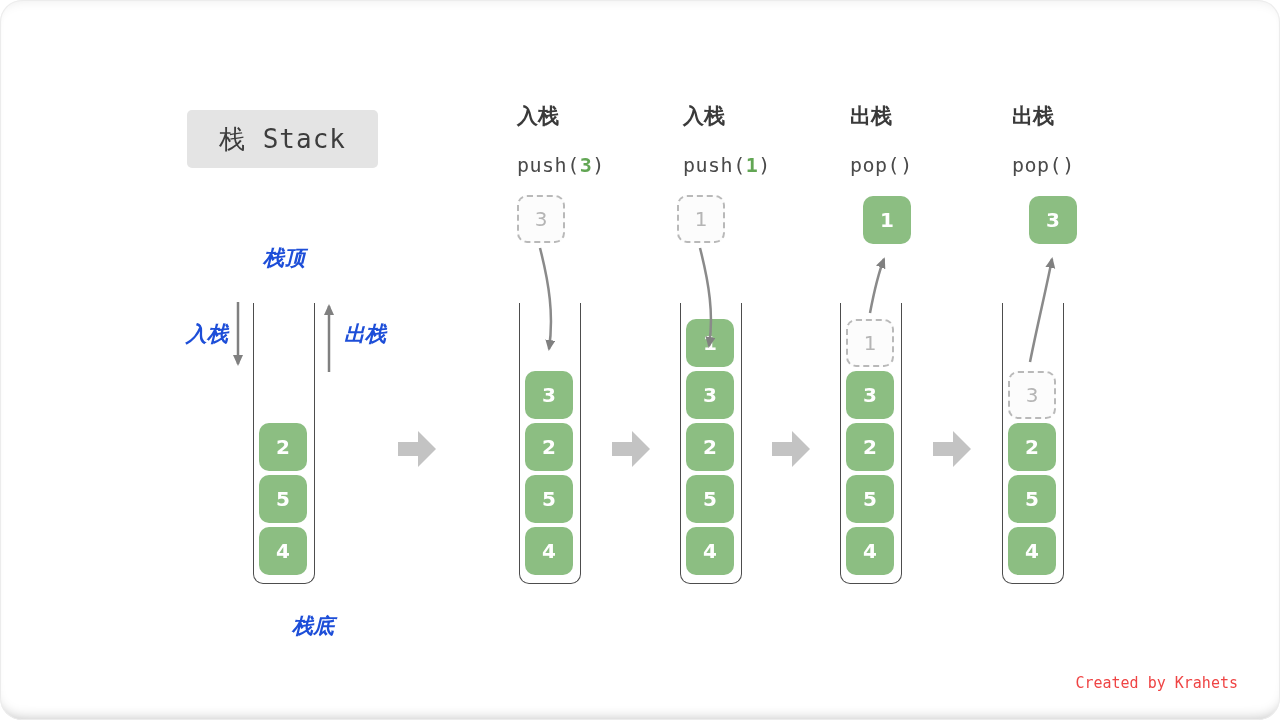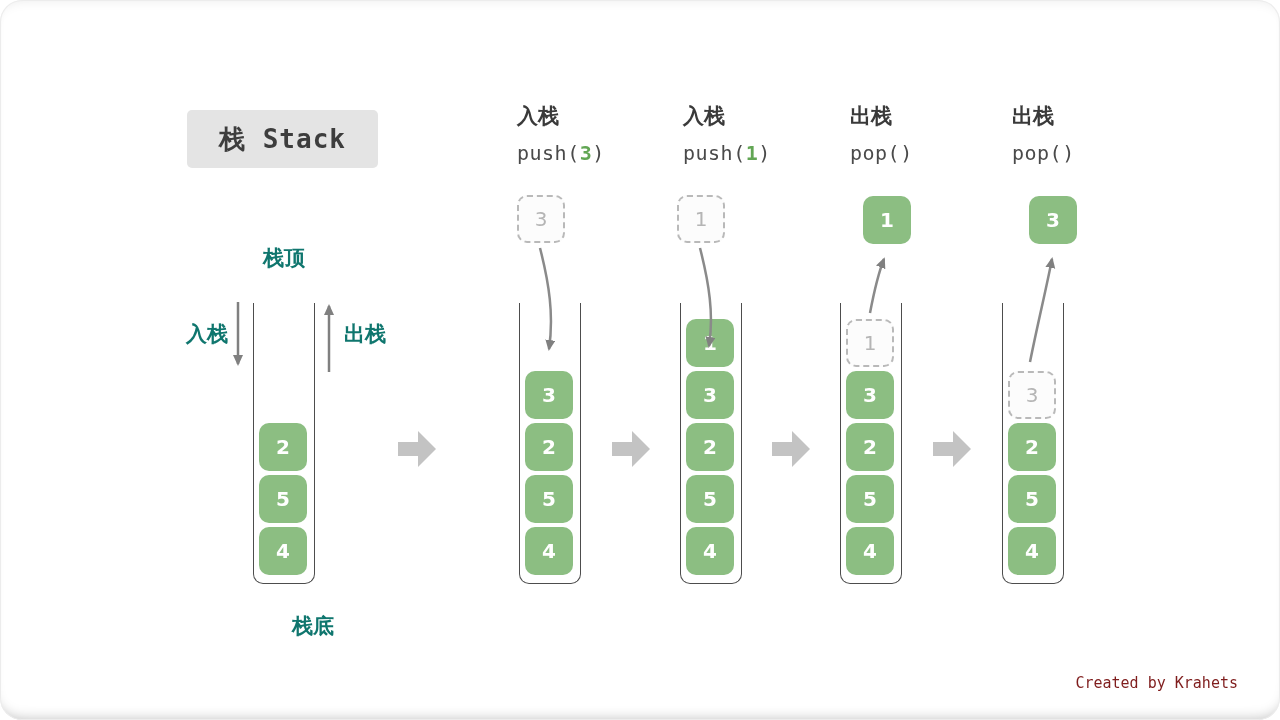--- a/index.html
+++ b/index.html
@@ -7,29 +7,29 @@
     position:relative;width:1280px;height:720px;background:#ffffff;
     border-radius:22px;overflow:hidden;
     box-shadow: inset 0 0 0 1px #ececec, inset 0 -10px 14px -10px rgba(0,0,0,.28), inset 0 10px 14px -12px rgba(0,0,0,.12);
     font-family:"DejaVu Sans", sans-serif;
   }
   .title-box{
     position:absolute;left:187px;top:110px;width:191px;height:58px;
     background:var(--c-title-bg,#e4e4e4);border-radius:5px;
     display:flex;align-items:center;justify-content:center;
     font-family:"DejaVu Sans Mono", monospace;
-    font-size:26px;font-weight:bold;color:#3d3d3d;letter-spacing:1px;
+    font-size:26px;font-weight:normal;color:#3d3d3d;letter-spacing:1px;
   }
   .cn-label{
-    position:absolute;font-size:21px;font-weight:bold;color:#0f766e;
+    position:absolute;font-size:21px;font-weight:bold;color:#1d4ed8;font-style:italic;
   }
   .op-header{position:absolute;top:106px;}
   .op-cn{font-size:21px;font-weight:bold;color:#3a3a3a;line-height:1.0;}
   .op-code{
-    margin-top:14px;font-family:"DejaVu Sans Mono", monospace;
+    margin-top:26px;font-family:"DejaVu Sans Mono", monospace;
     font-size:20px;font-weight:500;color:#4a4a4a;letter-spacing:0.5px;
   }
   .op-code .arg{color:var(--c-green-accent,#62a654);font-weight:bold;}
   .stack{
     position:absolute;top:303px;width:62px;height:281px;box-sizing:border-box;
     border-left:1.5px solid #4d4d4d;border-right:1.5px solid #4d4d4d;border-bottom:1.5px solid #4d4d4d;
     border-radius:0 0 10px 10px;background:#ffffff;
   }
   .cell{
     position:absolute;left:5px;width:48px;height:48px;box-sizing:border-box;
@@ -46,21 +46,21 @@
     font-size:20px;
   }
   .float-cell.dashed{background:#fcfcfc;border:2px dashed #b9b9b9;color:#b5b5b5;}
   .float-cell.solid{background:var(--c-green-box,#8cbe82);color:#ffffff;font-weight:bold;}
   .overlay{position:absolute;left:0;top:0;pointer-events:none;}
   .arrow-line{fill:none;stroke:#808080;stroke-width:2.5;}
   .curve-line{fill:none;stroke:#8a8a8a;stroke-width:2.5;}
   .block-arrow{fill:var(--c-grey-arrow,#c3c3c3);}
   .footer{
     position:absolute;right:42px;top:674px;
-    font-family:"DejaVu Sans Mono", monospace;font-size:15px;color:#7f1d1d;
+    font-family:"DejaVu Sans Mono", monospace;font-size:15px;color:#ef4444;
   }
 </style>
 </head>
 <body>
 
 <div class="canvas">
 
   <div class="title-box">
     <span>栈 Stack</span>
   </div>

